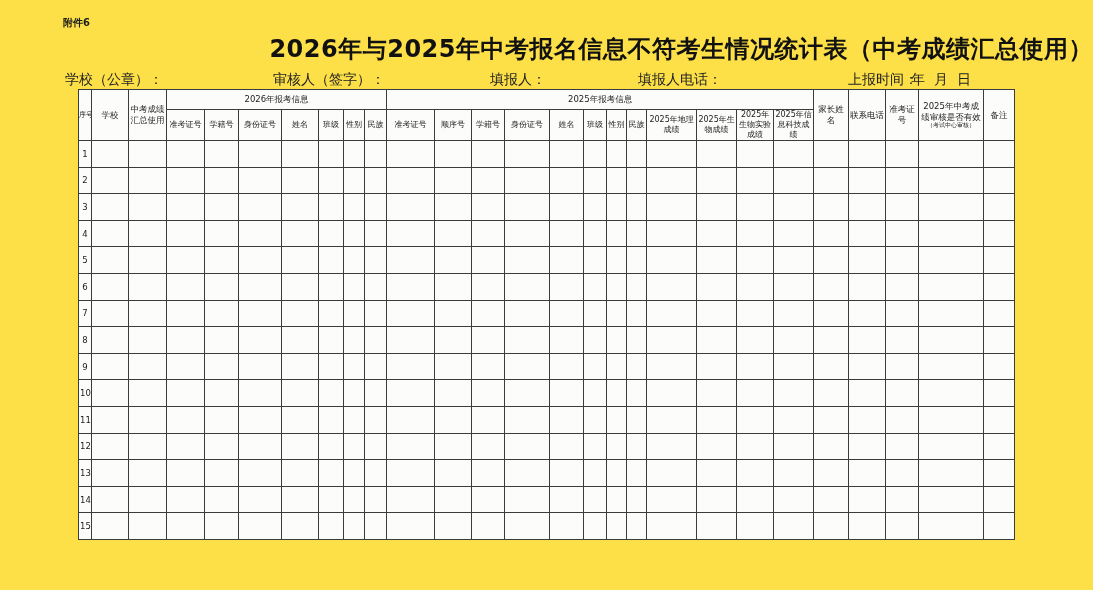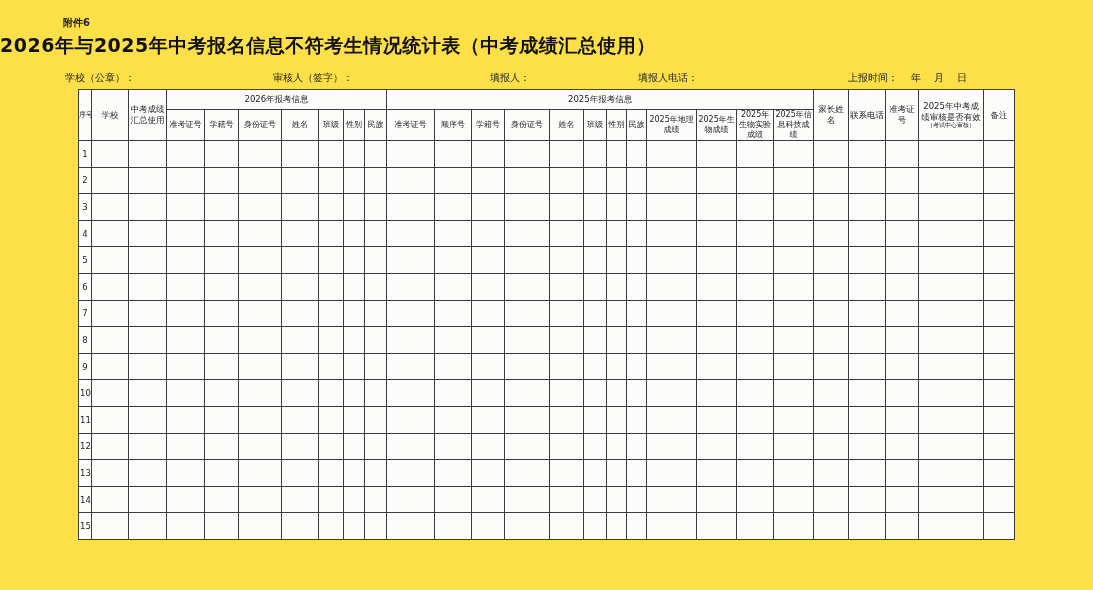--- a/index.html
+++ b/index.html
@@ -5,24 +5,24 @@
   html,body{margin:0;padding:0;}
   body{
     width:1093px;height:590px;position:relative;overflow:hidden;
     background:#f6f6f4;
     font-family:"DejaVu Sans","Liberation Sans",sans-serif;
     color:#1b1b1b;
   }
   .page{position:absolute;inset:0;background:#fde047;}
   .attachment{position:absolute;left:63px;top:16px;font-size:10px;font-weight:bold;}
   .title{
-    position:absolute;left:0;right:0;top:33px;text-align:left;
-    font-size:19px;font-weight:bold;letter-spacing:0.5px;color:#111;
+    position:absolute;left:0;right:0;top:33px;text-align:right;
+    font-size:24px;font-weight:bold;letter-spacing:0.5px;color:#111;
   }
-  .meta{position:absolute;top:71px;left:0;right:16px;height:13px;font-size:10px;color:#222;}
+  .meta{position:absolute;top:71px;left:0;right:16px;height:13px;font-size:14px;color:#222;}
   .meta span{position:absolute;white-space:nowrap;}
   .m-school{left:65px;}
   .m-reviewer{left:273px;}
   .m-filler{left:490px;text-align:center;}
   .m-phone{left:638px;}
   .m-time{left:848px;}
   .m-year{left:911px;}
   .m-month{left:934px;}
   .m-day{left:957px;}
   table.stats{

